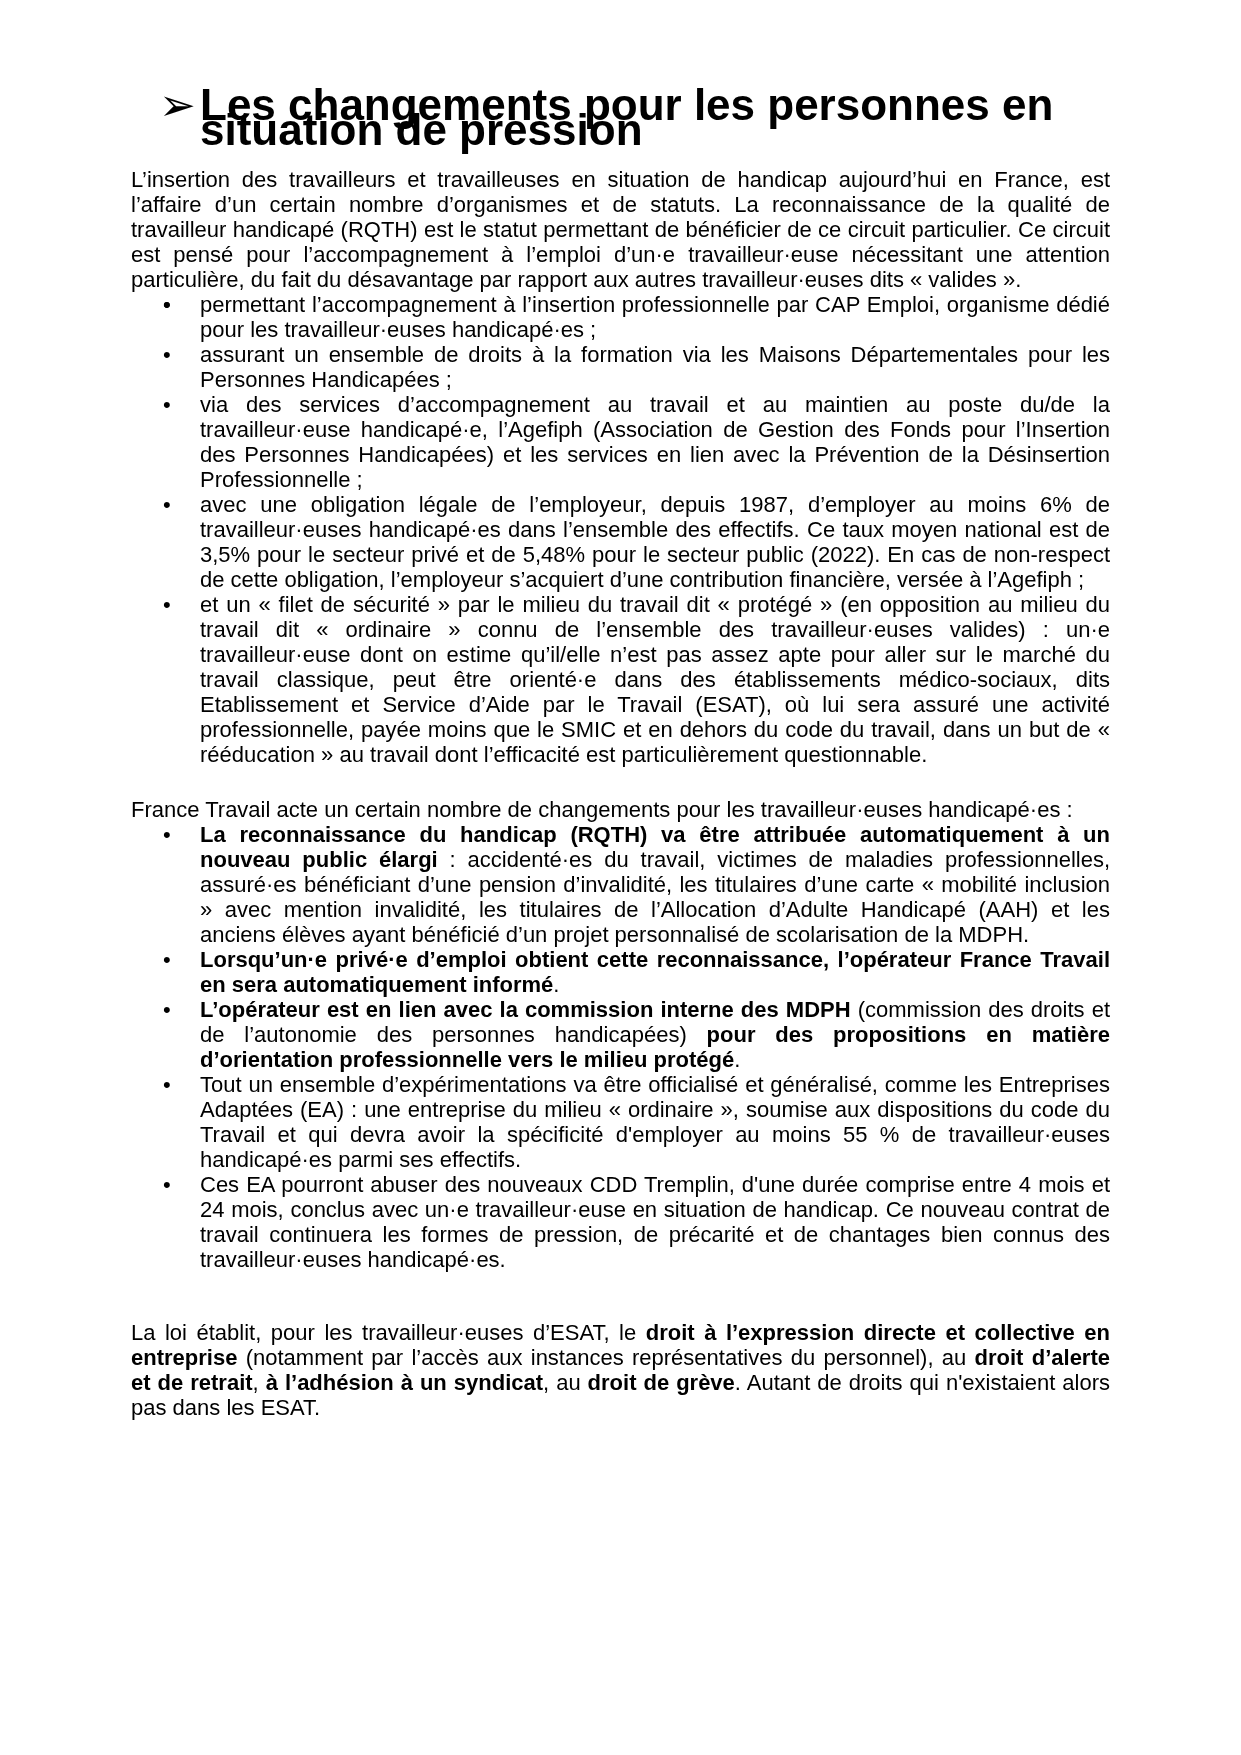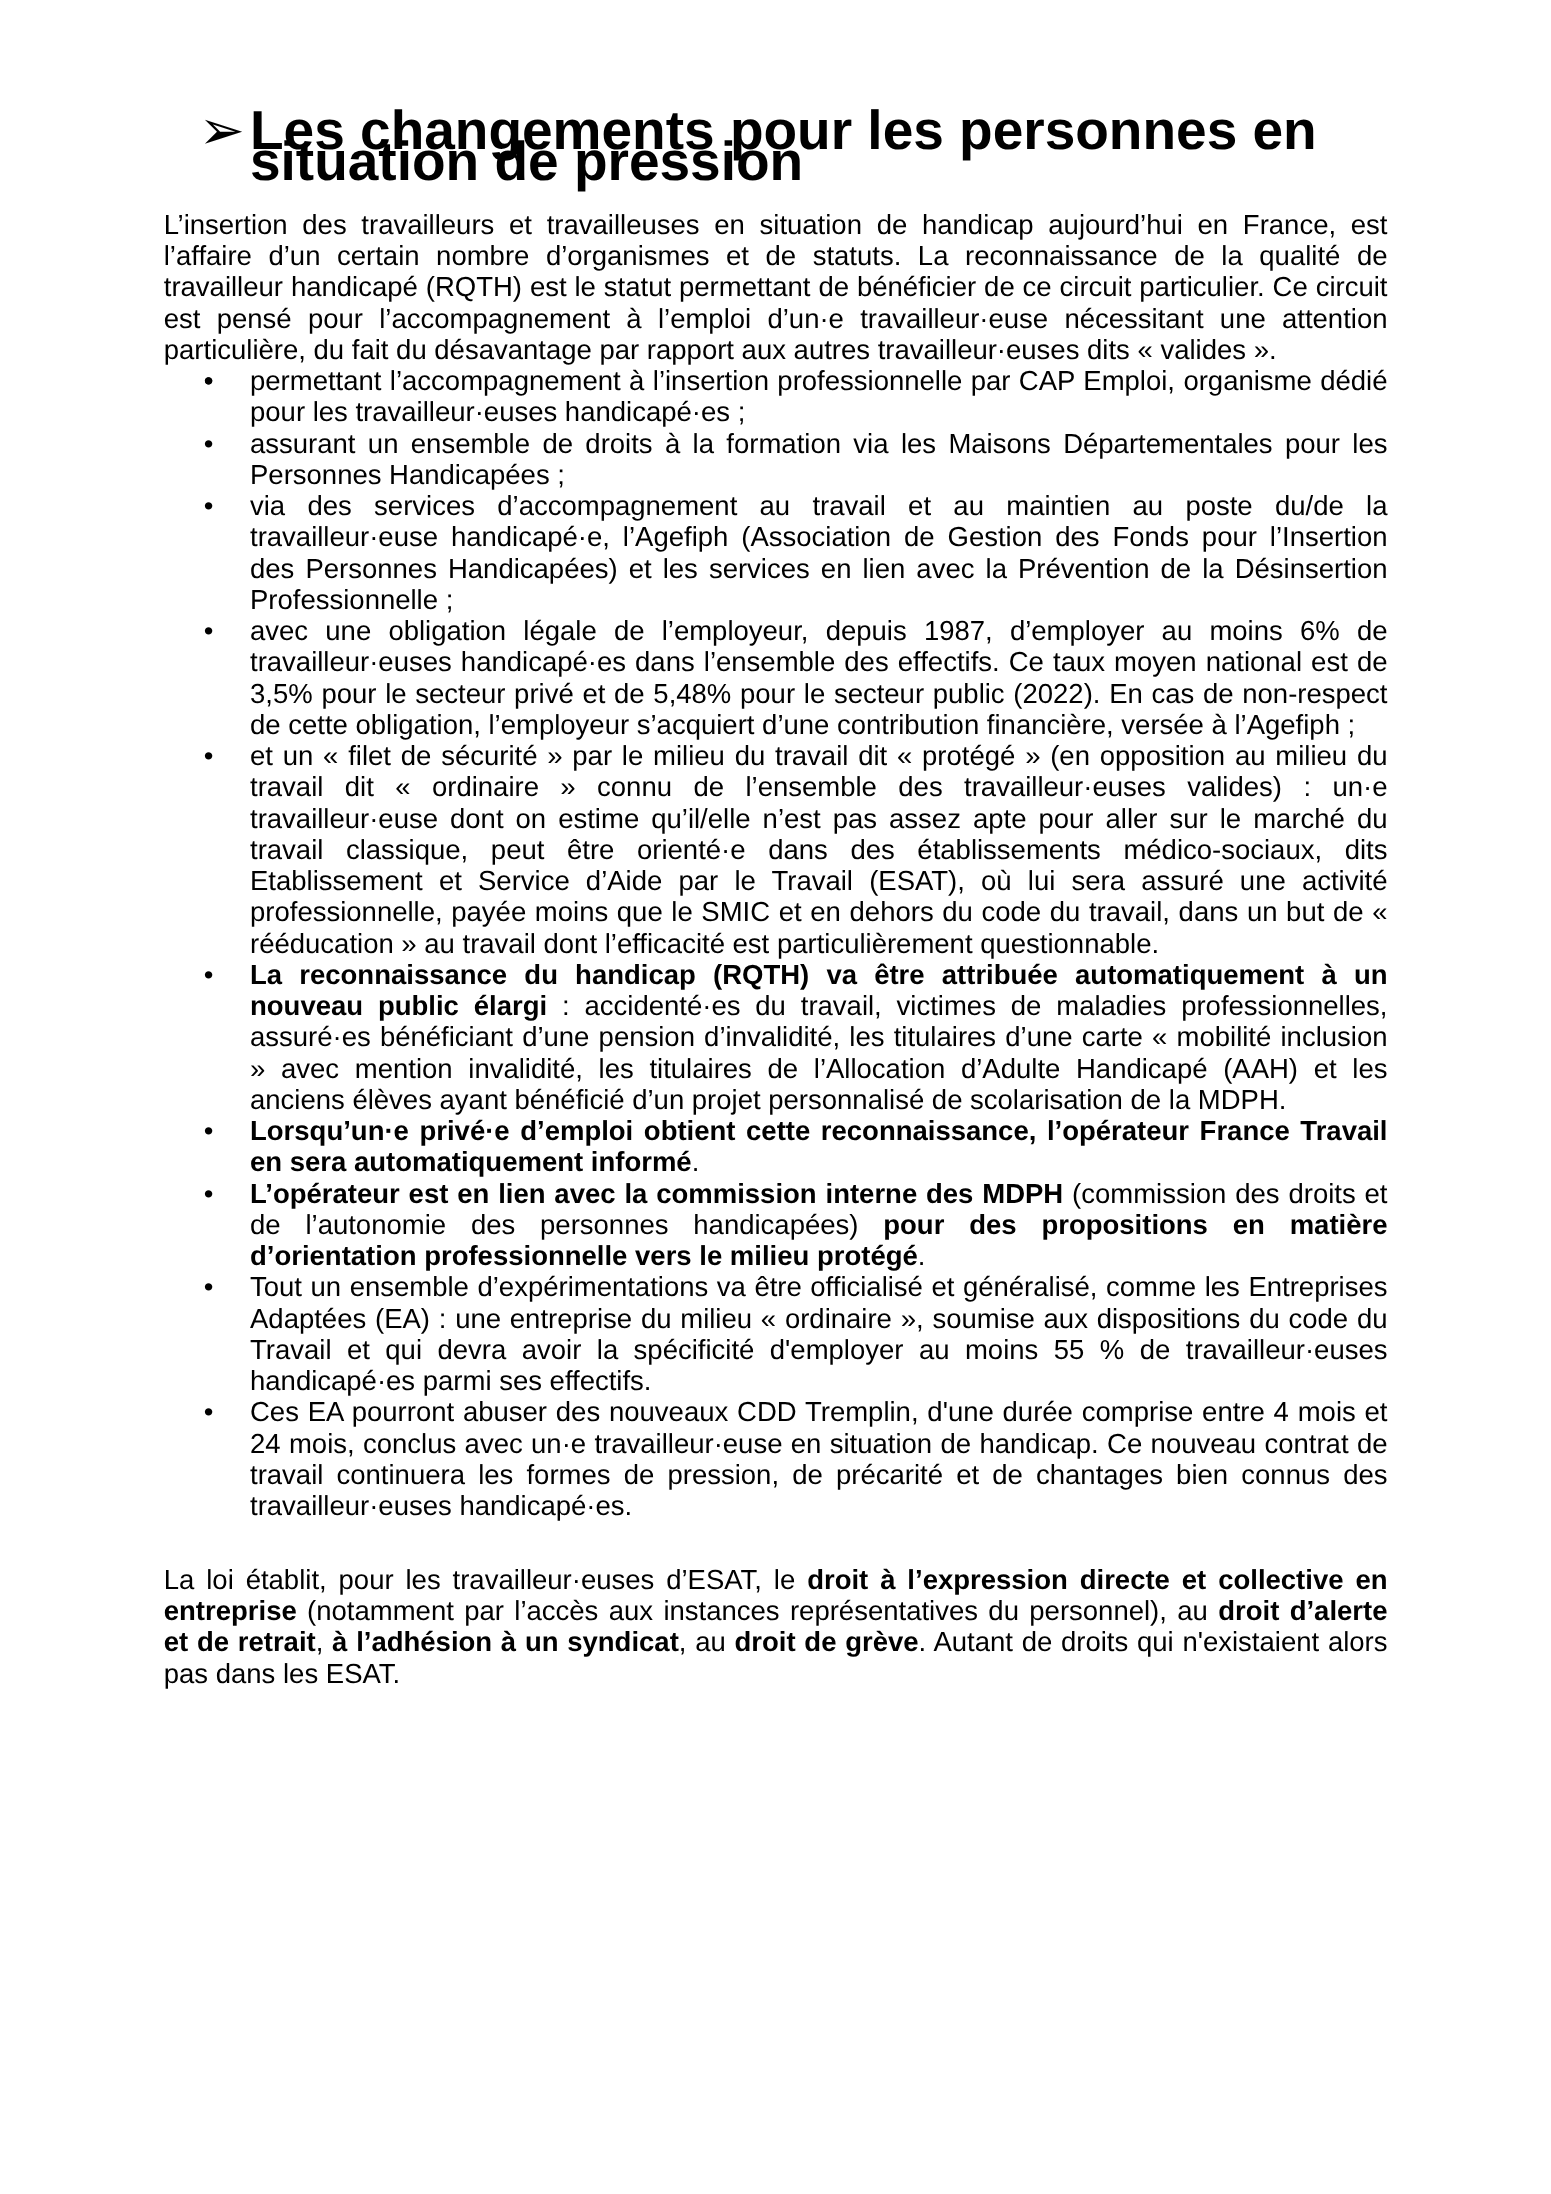--- a/index.html
+++ b/index.html
@@ -31,21 +31,21 @@
     position: absolute;
     left: 28px;
     top: 0;
     font-weight: normal;
   }
   p.para {
     margin: 0;
     text-align: justify;
   }
   p.section-intro { margin-top: 30px; }
-  p.closing { margin-top: 34px; }
+  p.closing { margin-top: 48px; }
   ul.bullets {
     list-style: none;
     margin: 0;
     padding: 0;
   }
   ul.bullets li {
     position: relative;
     padding-left: 69px;
     text-align: justify;
   }
@@ -89,20 +89,21 @@
         <li>
           <span class="bullet">•</span>
           <span><span>avec une obligation légale de l’employeur, depuis 1987, d’employer au moins 6% de travailleur·euses handicapé·es dans l’ensemble des effectifs. Ce taux moyen national est de 3,5% pour le secteur privé et de 5,48% pour le secteur public (2022). En cas de non-respect de cette obligation, l’employeur s’acquiert d’une contribution financière, versée à l’Agefiph ;</span></span>
         </li>
         <li>
           <span class="bullet">•</span>
           <span><span>et un « filet de sécurité » par le milieu du travail dit « protégé » (en opposition au milieu du travail dit « ordinaire » connu de l’ensemble des travailleur·euses valides) : un·e travailleur·euse dont on estime qu’il/elle n’est pas assez apte pour aller sur le marché du travail classique, peut être orienté·e dans des établissements médico-sociaux, dits Etablissement et Service d’Aide par le Travail (ESAT), où lui sera assuré une activité professionnelle, payée moins que le SMIC et en dehors du code du travail, dans un but de « rééducation » au travail dont l’efficacité est particulièrement questionnable.</span></span>
         </li>
       </ul>
 
+    <p class="para section-intro"><span>France Travail acte un certain nombre de changements pour les travailleur·euses handicapé·es :</span></p>
 
     <ul class="bullets">
 
     <li>
           <span class="bullet">•</span>
           <span><strong>La reconnaissance du handicap (RQTH) va être attribuée automatiquement à un nouveau public élargi</strong><span> : accidenté·es du travail, victimes de maladies professionnelles, assuré·es bénéficiant d’une pension d’invalidité, les titulaires d’une carte « mobilité inclusion » avec mention invalidité, les titulaires de l’Allocation d’Adulte Handicapé (AAH) et les anciens élèves ayant bénéficié d’un projet personnalisé de scolarisation de la MDPH.</span></span>
         </li>
         <li>
           <span class="bullet">•</span>
           <span><strong>Lorsqu’un·e privé·e d’emploi obtient cette reconnaissance, l’opérateur France Travail en sera automatiquement informé</strong><span>.</span></span>

